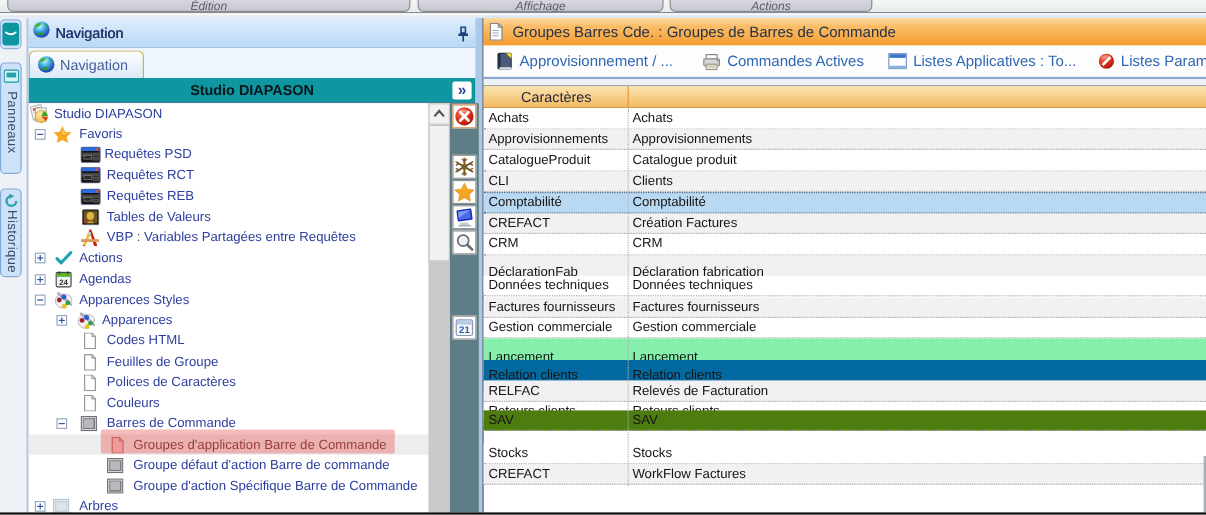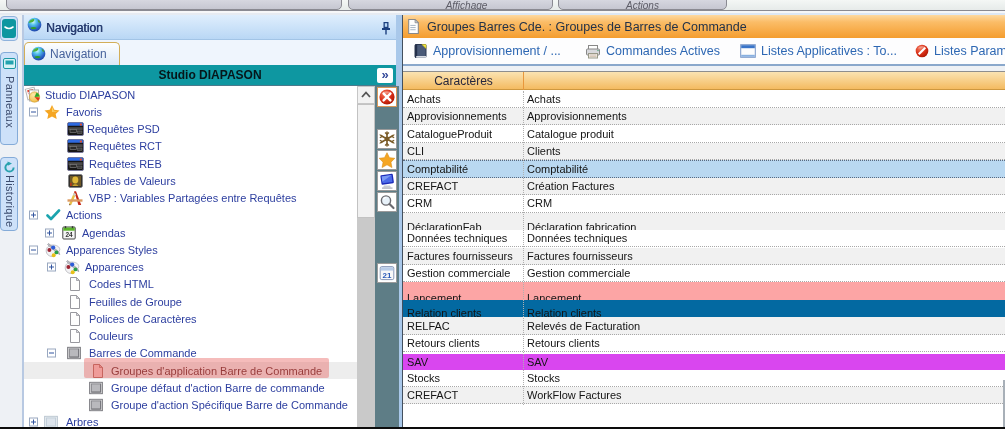--- a/index.html
+++ b/index.html
@@ -43,22 +43,23 @@
       </radialGradient>
 <radialGradient id="gpie" cx="40%" cy="30%" r="80%">
         <stop offset="0%" stop-color="#fde9a8"></stop>
         <stop offset="100%" stop-color="#f0b73a"></stop>
       </radialGradient>
 </defs>
   </svg>
 
 <div class="a" style="left:0;top:0;width:1005px;height:13px;background:linear-gradient(#f4f7f5,#e2e7e6);overflow:hidden">
 <div class="a" style="left:6px;top:-9px;width:336px;height:19px;background:linear-gradient(#e6e7ee 0%,#d2d3dc 60%,#c6c7d1 100%);border:1px solid #8a8a92;border-radius:5px;"></div>
+<div class="a" style="left:6px;top:0;width:336px;text-align:center;font-size:10px;font-style:italic;color:#5c5c66;">Édition</div>
 <div class="a" style="left:348px;top:-9px;width:205px;height:19px;background:linear-gradient(#e6e7ee 0%,#d2d3dc 60%,#c6c7d1 100%);border:1px solid #8a8a92;border-radius:5px;"></div>
-<div class="a" style="left:348px;top:0;width:205px;text-align:center;font-size:10px;font-style:italic;color:#5c5c66;margin-left:16px;">Affichage</div>
+<div class="a" style="left:348px;top:0;width:205px;text-align:center;font-size:10px;font-style:italic;color:#5c5c66;">Affichage</div>
 <div class="a" style="left:558px;top:-9px;width:169px;height:19px;background:linear-gradient(#e6e7ee 0%,#d2d3dc 60%,#c6c7d1 100%);border:1px solid #8a8a92;border-radius:5px;"></div>
 <div class="a" style="left:558px;top:0;width:169px;text-align:center;font-size:10px;font-style:italic;color:#5c5c66;">Actions</div>
 <div class="a" style="left:0;top:10px;width:1005px;height:1px;background:#8a8a92"></div>
 <div class="a" style="left:0;top:11px;width:1005px;height:2px;background:#f6f7f9"></div>
 </div>
 <div class="a" style="left:0;top:13px;width:1005px;height:2px;background:#e6ebf2"></div>
 <div class="a" style="left:0;top:15px;width:23px;height:412px;background:#eef1f5"></div>
 <div class="a" style="left:22px;top:15px;width:2px;height:412px;background:#b8c9e2"></div>
 <div class="a" style="left:0;top:16px;width:18px;height:25px;background:#cfe2f9;border:1px solid #8fb2dc;border-radius:4px"></div>
 <div class="a" style="left:2px;top:19px;width:14px;height:19px;background:#0d96a0;border-radius:3px"><svg width="14" height="19">
@@ -205,21 +206,21 @@
       <i class="h"></i>
       <i class="v"></i>
     </div>
 <span style="position:absolute;left:22px;top:50%;transform:translateY(-50%);line-height:0">
       <svg width="15" height="12" viewBox="0 0 15 12">
         <path d="M1.5 6.5 L5 10 L13 1.5" stroke="#1ba4ae" stroke-width="2.6" fill="none" stroke-linecap="round" stroke-linejoin="round"></path>
       </svg>
     </span>
 <span class="lbl" style="left:42px;color:#2c3e9f">Actions</span>
 </div>
-<div class="tree-row" style="top:224.0px;height:17.2px;left:40px;width:382px">
+<div class="tree-row" style="top:224.0px;height:17.2px;left:24px;width:382px">
 <div class="exp" style="left:5px">
       <i class="h"></i>
       <i class="v"></i>
     </div>
 <span style="position:absolute;left:22px;top:50%;transform:translateY(-50%);line-height:0">
       <svg width="14" height="14" viewBox="0 0 14 14">
         <rect x="0.8" y="1" width="12.4" height="12" rx="1" fill="#f4f4f4" stroke="#444"></rect>
         <rect x="1.3" y="1.5" width="11.4" height="3.2" fill="#5ab52a"></rect>
         <rect x="2.8" y="0.2" width="1.4" height="2" fill="#333"></rect>
         <rect x="9.8" y="0.2" width="1.4" height="2" fill="#333"></rect>
@@ -486,37 +487,37 @@
     <span class="c2">Données techniques</span>
   </div>
 <div class="grow" style="top:247.5px;height:17.4px;background:#f1f1f1;border-bottom:1px dotted #a8a8a8;">
     <span class="c1">Factures fournisseurs</span>
     <span class="c2">Factures fournisseurs</span>
   </div>
 <div class="grow" style="top:265.0px;height:17.4px;background:#fff;border-bottom:1px dotted #a8a8a8;">
     <span class="c1">Gestion commerciale</span>
     <span class="c2">Gestion commerciale</span>
   </div>
-<div class="grow" style="top:282.4px;height:32px;background:#fca5a5;border-bottom:1px dotted #a8a8a8;">
+<div class="grow" style="top:282.4px;height:32px;background:#86efac;border-bottom:1px dotted #a8a8a8;">
     <span class="c1">Lancement</span>
     <span class="c2">Lancement</span>
   </div>
 <div class="grow" style="top:299.9px;height:27px;background:#0369a1;border-bottom:1px dotted #a8a8a8;">
     <span class="c1">Relation clients</span>
     <span class="c2">Relation clients</span>
   </div>
 <div class="grow" style="top:317.4px;height:17.4px;background:#f1f1f1;border-bottom:1px dotted #a8a8a8;">
     <span class="c1">RELFAC</span>
     <span class="c2">Relevés de Facturation</span>
   </div>
 <div class="grow" style="top:334.8px;height:17.4px;background:#fff;border-bottom:1px dotted #a8a8a8;">
     <span class="c1">Retours clients</span>
     <span class="c2">Retours clients</span>
   </div>
-<div class="grow" style="top:354px;height:17.4px;background:#d946ef;border-bottom:1px dotted #a8a8a8;">
+<div class="grow" style="top:342px;height:17.4px;background:#4d7c0f;border-bottom:1px dotted #a8a8a8;">
     <span class="c1">SAV</span>
     <span class="c2">SAV</span>
   </div>
 <div class="grow" style="top:369.7px;height:17.4px;background:#fff;border-bottom:1px dotted #a8a8a8;">
     <span class="c1">Stocks</span>
     <span class="c2">Stocks</span>
   </div>
 <div class="grow" style="top:387.1px;height:17.4px;background:#f1f1f1;border-bottom:1px dotted #a8a8a8;">
     <span class="c1">CREFACT</span>
     <span class="c2">WorkFlow Factures</span>

